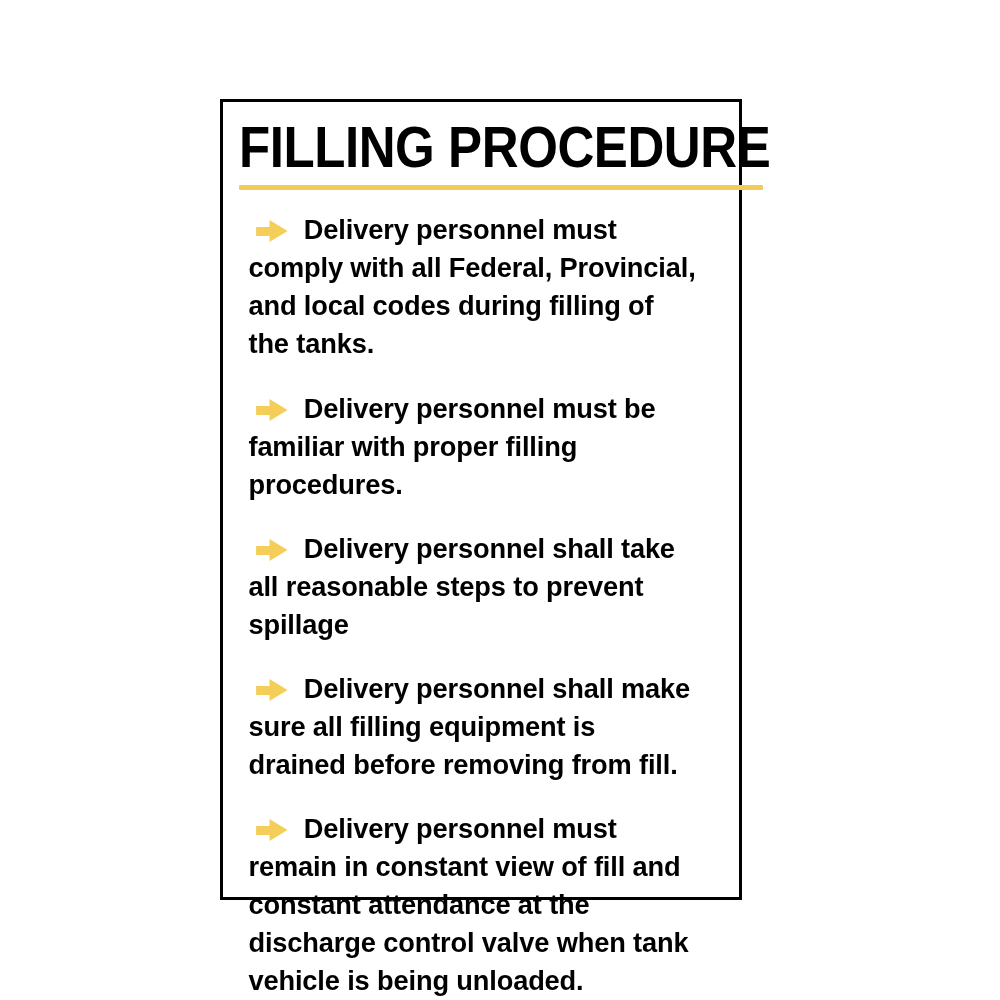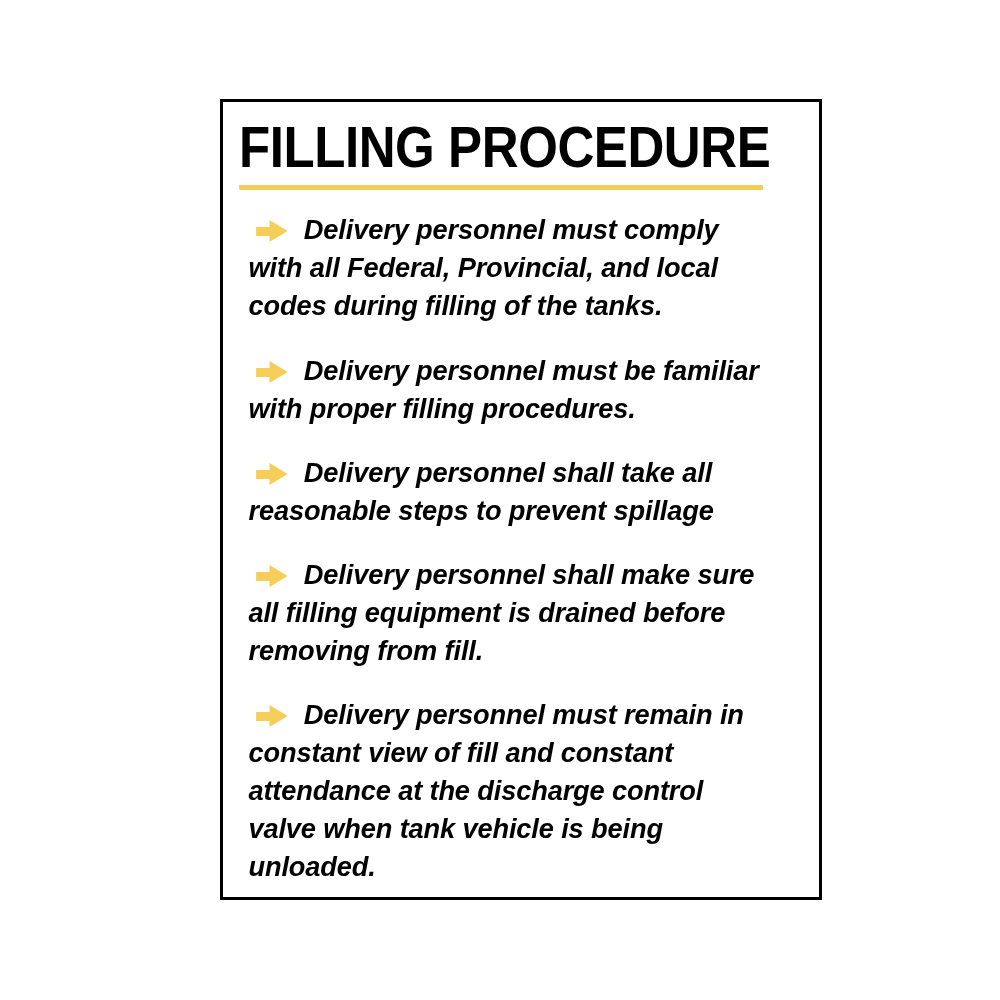--- a/index.html
+++ b/index.html
@@ -20,21 +20,21 @@
     height: 1000px;
     background: #ffffff;
     overflow: hidden;
   }
 
   
   #sign-panel {
     position: absolute;
     left: 220px;
     top: 99px;
-    width: 602px;
+    width: 522px;
     height: 801px;
     box-sizing: border-box;
     background: #ffffff;
     border: 3px solid #000000;
     padding-left: 37px;
   }
 
   .sign-inner {
     position: absolute;
     left: 0;
@@ -66,21 +66,20 @@
     height: 5px;
     background: #F3CB59;
     border-radius: 1px;
   }
 
   
   #bullet-list {
     margin: 0;
     padding: 0;
     list-style: none;
-    font-style: italic;
   }
 
   .bullet-item {
     position: relative;
     margin: 0 0 0 0;
     padding: 0 4px 0 12px;
     color: #000000;
     font-family: "Liberation Sans Narrow", "Liberation Sans", sans-serif;
     font-weight: 700;
     font-size: 28.5px;

